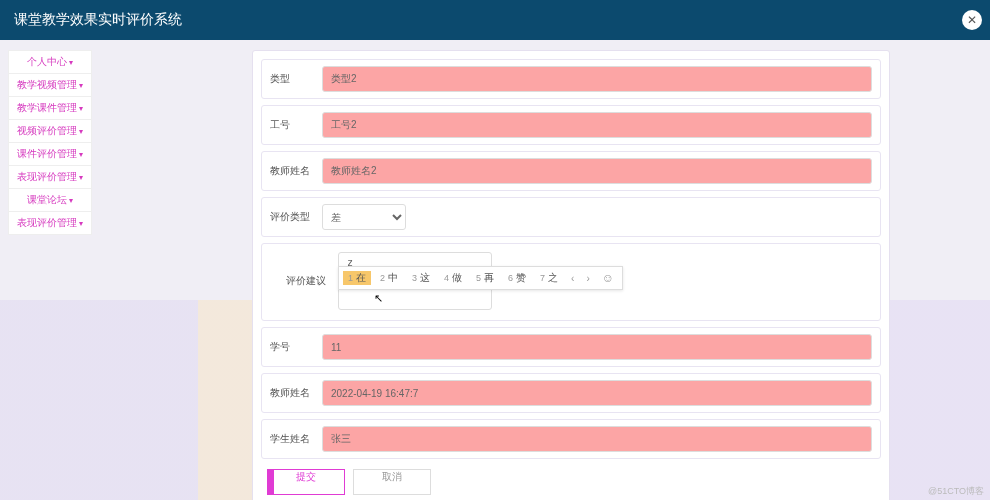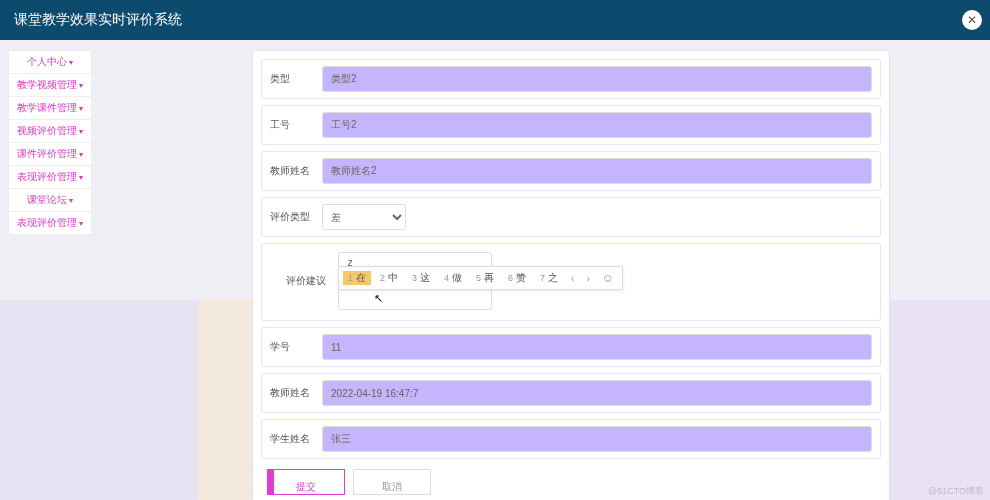--- a/index.html
+++ b/index.html
@@ -41,21 +41,21 @@
     background: #fff; border: 1px solid #e5e0ef; border-radius: 3px; padding: 8px;
   }
   .row {
     border: 1px solid #e8e4f2; border-radius: 3px; margin-bottom: 6px;
     display: flex; align-items: center; padding: 6px 8px; min-height: 38px;
     background: #fff;
   }
   .row-label { width: 52px; font-size: 10px; color: #555; flex-shrink: 0; }
   .row-input {
     flex: 1; border: 1px solid #ddd; border-radius: 3px; height: 26px;
-    font-size: 10px; padding: 0 8px; color: #666; background: #c4b5fd;
+    font-size: 10px; padding: 0 8px; color: #666; background: #fca5a5;
   }
   .row-select {
     width: 84px; border: 1px solid #ddd; border-radius: 3px; height: 26px;
     font-size: 10px; padding: 0 4px; color: #666; background: #fff;
   }
   .row-date { width: 96px; }
   .textarea {
     flex: 1; border: 1px solid #ddd; border-radius: 3px; min-height: 58px;
     font-size: 10px; padding: 4px 8px; color: #666; resize: none; position: relative;
   }
@@ -66,21 +66,21 @@
   }
   .ime .cand { padding: 0 5px; display: flex; align-items: center; gap: 3px; white-space: nowrap; }
   .ime .cand.sel { background: #f7c76b; }
   .ime .cand .num { color: #999; font-size: 9px; }
   .ime-nav { padding: 0 4px; color: #999; cursor: pointer; }
   .ime-emoji { padding: 0 4px; color: #999; font-size: 12px; }
   .cursor-icon { position: absolute; left: 36px; top: 40px; font-size: 11px; color: #000; }
   .btn-row { display: flex; gap: 8px; padding: 4px 0 0 6px; }
   .btn {
     width: 78px; height: 26px; border: 1px solid #ddd; background: #fff;
-    font-size: 10px; display: flex; align-items: flex-end; justify-content: center;
+    font-size: 10px; display: flex; align-items: flex-start; justify-content: center;
     cursor: pointer; color: #999;
   }
   .btn.primary {
     border: 1px solid #e03bd4; background: #fff; color: #e03bd4; position: relative;
   }
   .btn.primary::before {
     content: ""; position: absolute; left: 0; top: 0; bottom: 0; width: 6px; background: #e03bd4;
   }
   .watermark {
     position: absolute; right: 6px; bottom: 2px; font-size: 9px; color: #bbb; z-index: 2; margin-left: 40px;

